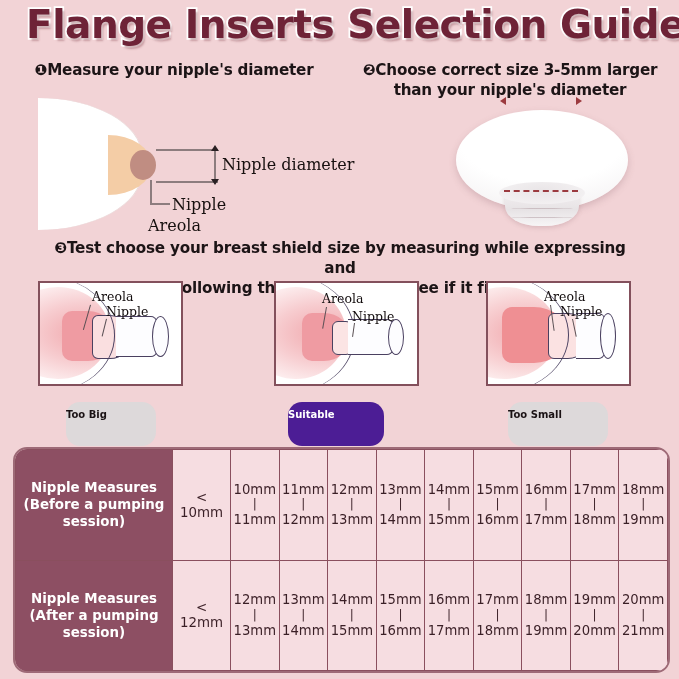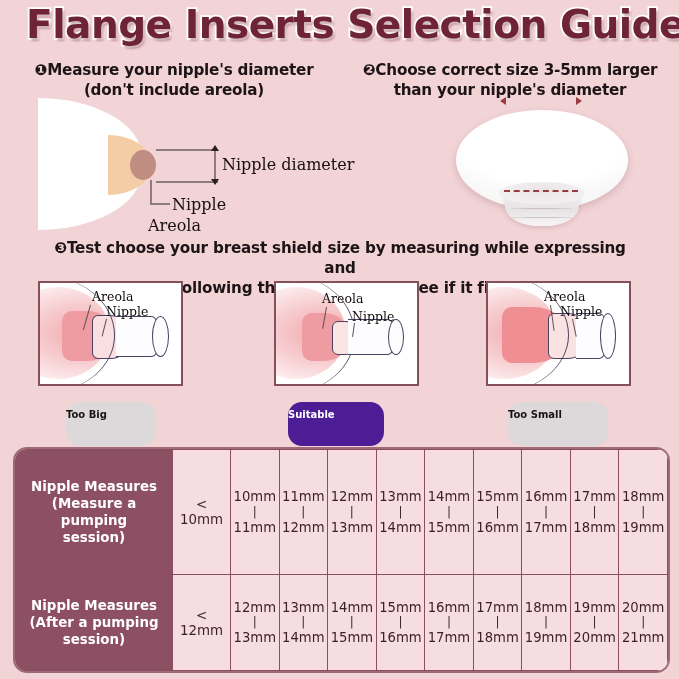--- a/index.html
+++ b/index.html
@@ -176,21 +176,20 @@
 </style>
 </head>
 <body>
 
 <div id="page">
 
   <div class="title">Flange Inserts Selection Guide</div>
 
   <div class="step-head" id="step1-head">
     <span class="num">❶</span><span>Measure your nipple's diameter</span><br>
-    <span>(don't include areola)</span>
   </div>
 
   <div class="step-head" id="step2-head">
     <span class="num">❷</span><span>Choose correct size 3-5mm larger</span><br>
     <span>than your nipple's diameter</span>
   </div>
 
   <div id="fig1">
     <div class="breast"></div>
     <div class="areola"></div>
@@ -266,21 +265,21 @@
     <div class="leader" style="left:84px;top:36px;height:18px;transform:rotate(-12deg);"></div>
   </div>
   <div class="badge" id="badge3">Too Small</div>
 
   <div id="tbl">
     <table>
       <tbody>
         <tr>
           <td class="rowhead">
             <span>Nipple Measures</span><br>
-            <span>(Measure a pumping</span><br>
+            <span>(Before a pumping</span><br>
             <span>session)</span>
           </td>
           <td class="first">&lt; 10mm</td>
           <td class="rng"><span>10mm</span><span class="sep">|</span><span>11mm</span></td>
           <td class="rng"><span>11mm</span><span class="sep">|</span><span>12mm</span></td>
           <td class="rng"><span>12mm</span><span class="sep">|</span><span>13mm</span></td>
           <td class="rng"><span>13mm</span><span class="sep">|</span><span>14mm</span></td>
           <td class="rng"><span>14mm</span><span class="sep">|</span><span>15mm</span></td>
           <td class="rng"><span>15mm</span><span class="sep">|</span><span>16mm</span></td>
           <td class="rng"><span>16mm</span><span class="sep">|</span><span>17mm</span></td>

